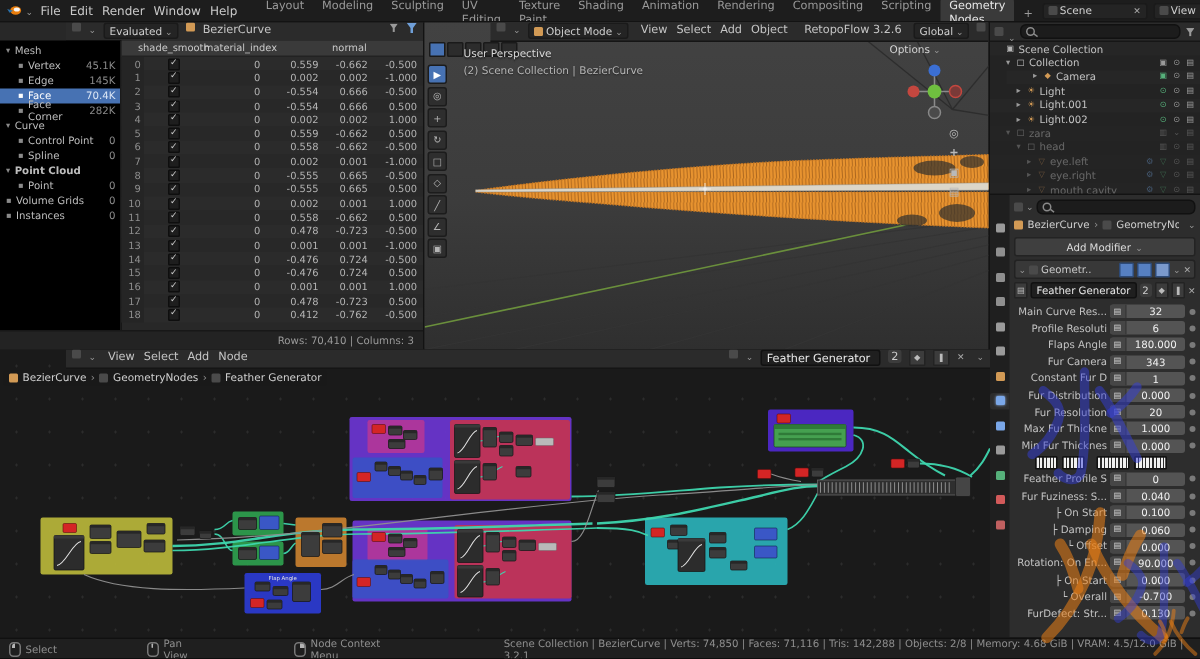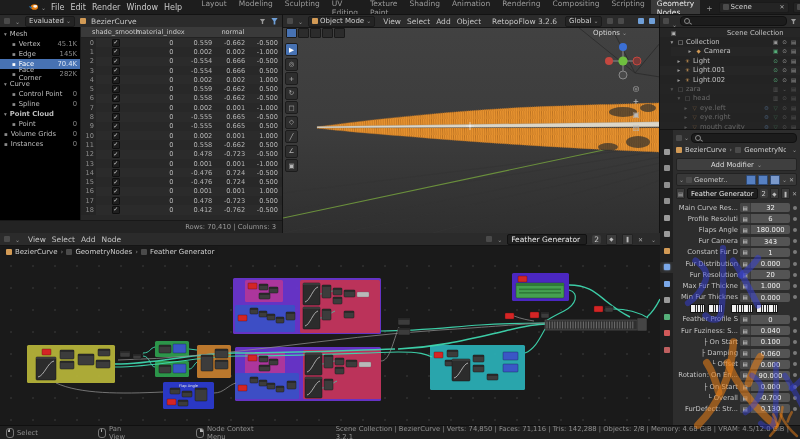--- a/index.html
+++ b/index.html
@@ -1,33 +1,33 @@
 <!DOCTYPE html>
 <html><head>
 <meta charset="utf-8">
 <style>
   html,body{margin:0;padding:0;background:#000;}
   #stage{position:relative;width:800px;height:439px;background:#1d1d1d;overflow:hidden;
     font-family:"DejaVu Sans",sans-serif;color:#c9c9c9;-webkit-font-smoothing:antialiased;}
   .panel{position:absolute;overflow:hidden;box-sizing:border-box;}
-  .ehead{height:12px;background:#2b2b2b;border-bottom:1px solid #151515;display:flex;align-items:center;
-    gap:5px;padding:0 4px;font-size:7.5px;color:#c5c5c5;white-space:nowrap;}
+  .ehead{height:12px;background:#2b2b2b;border-bottom:1px solid #151515;display:flex;
+    gap:5px;padding:0 4px;font-size:7.5px;color:#c5c5c5;white-space:nowrap;margin-left:44px;}
   .mi{padding:0 3px;cursor:default;}
   .chip{background:#242424;border:1px solid #1a1a1a;border-radius:2px;padding:0 3px;display:inline-flex;
     align-items:center;gap:2px;height:9px;font-size:7px;color:#d0d0d0;}
   .mini{width:6px;height:6px;border-radius:1px;background:#9a9a9a;display:inline-block;flex:0 0 auto;}
   .mini.orange{background:#d29a55}.mini.blue{background:#6f9fd8}
   .mini.dark{background:#4a4a4a}
   .cdn::after{content:"⌄";font-size:6px;color:#999;line-height:1;}
   .gx::after{content:"✕";font-size:6px;color:#aaa;}
   .gsep::after{content:"›";font-size:7px;color:#888;}
   .spacer{flex:1}
   
   #topbar{left:0;top:0;width:800px;height:15px;background:#1d1d1d;display:flex;align-items:center;
-    font-size:8px;border-bottom:1px solid #131313;padding-left:24px;}
+    font-size:8px;border-bottom:1px solid #131313;}
   .tab{padding:1px 6px;font-size:7.5px;color:#9a9a9a;border-radius:3px 3px 0 0;margin-top:2px;}
   .tab.active{background:#3a3a3a;color:#e8e8e8;}
   
   #spreadsheet{left:0;top:15px;width:283px;height:218px;background:#282828;border-right:1px solid #131313;}
   #ss-side{position:absolute;left:0;top:12px;bottom:12px;width:80px;background:#000000;border-right:1px solid #1b1b1b;
     font-size:6.8px;padding-top:2px;}
   .srow-side{display:flex;align-items:center;height:10px;padding-right:3px;gap:3px;color:#bdbdbd;}
   .srow-side .cnt{margin-left:auto;color:#8a8a8a;}
   .srow-side.sel{background:#4772b3;color:#fff;}
   .srow-side.sel .cnt{color:#dbe6f5;}
@@ -517,20 +517,24 @@
       <span class="mini blue"></span>
       <span class="mini blue"></span>
     </div>
     <div id="vp-shading">
       <span class="shbtn active"></span>
       <span class="shbtn"></span>
       <span class="shbtn"></span>
       <span class="shbtn"></span>
       <span class="shbtn"></span>
     </div>
+    <div id="vp-overlay">
+      <div>User Perspective</div>
+      <div style="color:#b5b5b5;">(2) Scene Collection | BezierCurve</div>
+    </div>
     <div id="vp-toolbar">
         <div class="vtool active">▶</div>
         <div class="vtool">◎</div>
         <div class="vtool">+</div>
         <div class="vtool">↻</div>
         <div class="vtool">□</div>
         <div class="vtool">◇</div>
         <div class="vtool">╱</div>
         <div class="vtool">∠</div>
         <div class="vtool">▣</div>
@@ -566,21 +570,21 @@
         <span class="cdn"></span>
       <span class="searchbox">
           <span class="mag"></span>
         </span>
       <span class="funnel gray" style="transform:scale(.8);"></span>
     </div>
     <div id="ol-rows">
         <div class="orow" style="padding-left: 2px;">
           <span class="oarrow"></span>
           <span class="oicn" style="color: rgb(181, 181, 181);">▣</span>
-          <span style="overflow: hidden; white-space: nowrap; margin-left: 48px;">Scene Collection</span>
+          <span style="overflow: hidden; white-space: nowrap;">Scene Collection</span>
           <span class="spacer"></span>
         </div>
         <div class="orow" style="padding-left: 9px;">
           <span class="oarrow">▾</span>
           <span class="oicn" style="color: rgb(204, 204, 204);">□</span>
           <span style="overflow: hidden; white-space: nowrap;">Collection</span>
           <span class="spacer"></span>
           <span class="obadge" style="color: rgb(154, 154, 154);">▣</span>
           <span class="obadge" style="color: rgb(154, 154, 154);">⊙</span>
           <span class="obadge" style="color: rgb(154, 154, 154);">▤</span>

